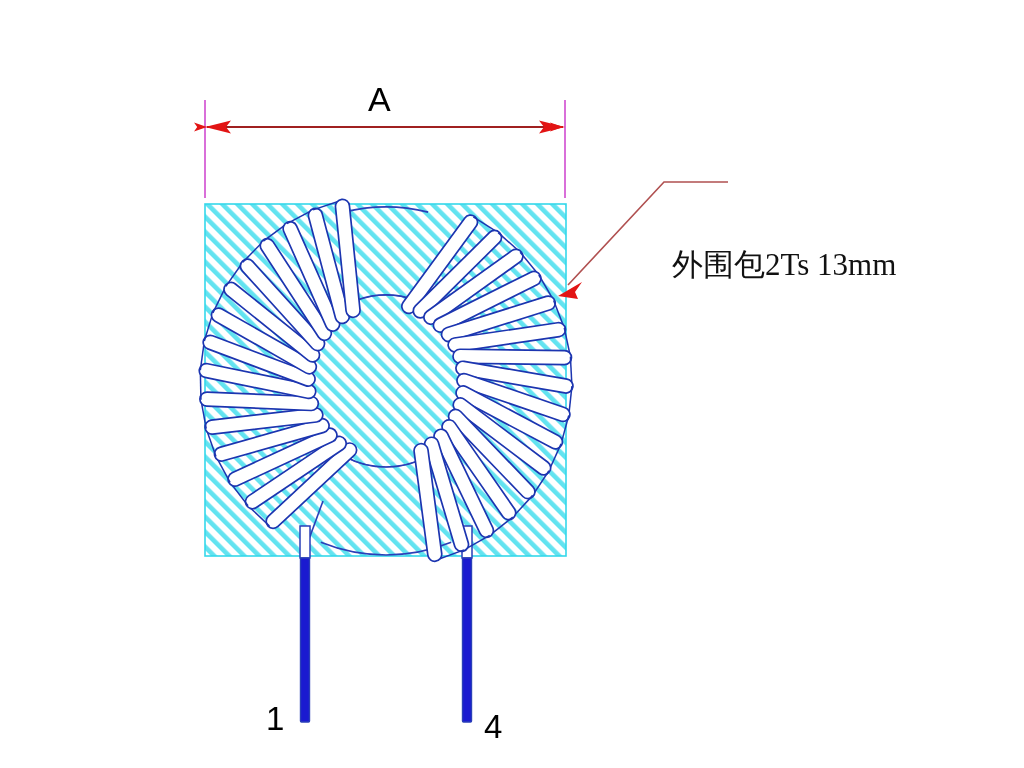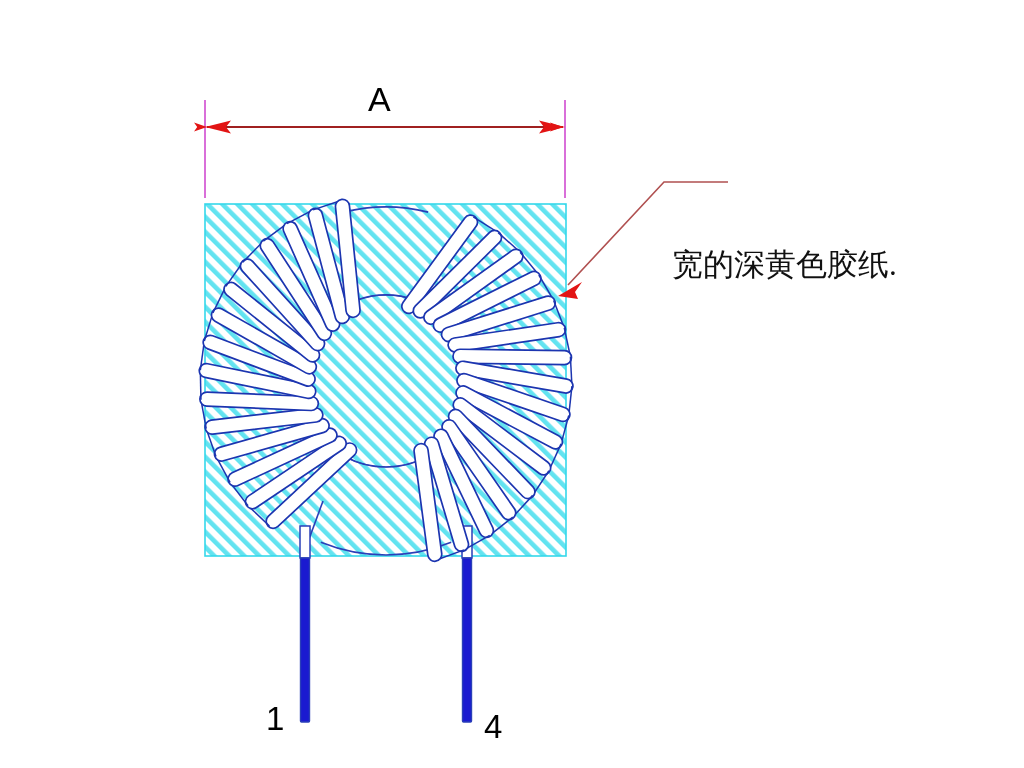--- a/index.html
+++ b/index.html
@@ -234,19 +234,19 @@
 
     <g id="leaderGroup">
         <path d="M 728 182 L 664 182 L 568 285" fill="none" stroke="#b05050" stroke-width="1.6"></path>
         <path d="M 558 296 L 582 282 L 575 292 L 578 299 Z" fill="#e21414"></path>
       </g>
   </svg>
 
   <div class="dim-label">A</div>
 
   <div class="note-text">
-    <div>宽的深黄色胶纸.</div>
+    <div>外围包2Ts 13mm</div>
   </div>
 
   <div class="pin-label left">1</div>
   <div class="pin-label right">4</div>
 
 </div>
 
 </body></html>

